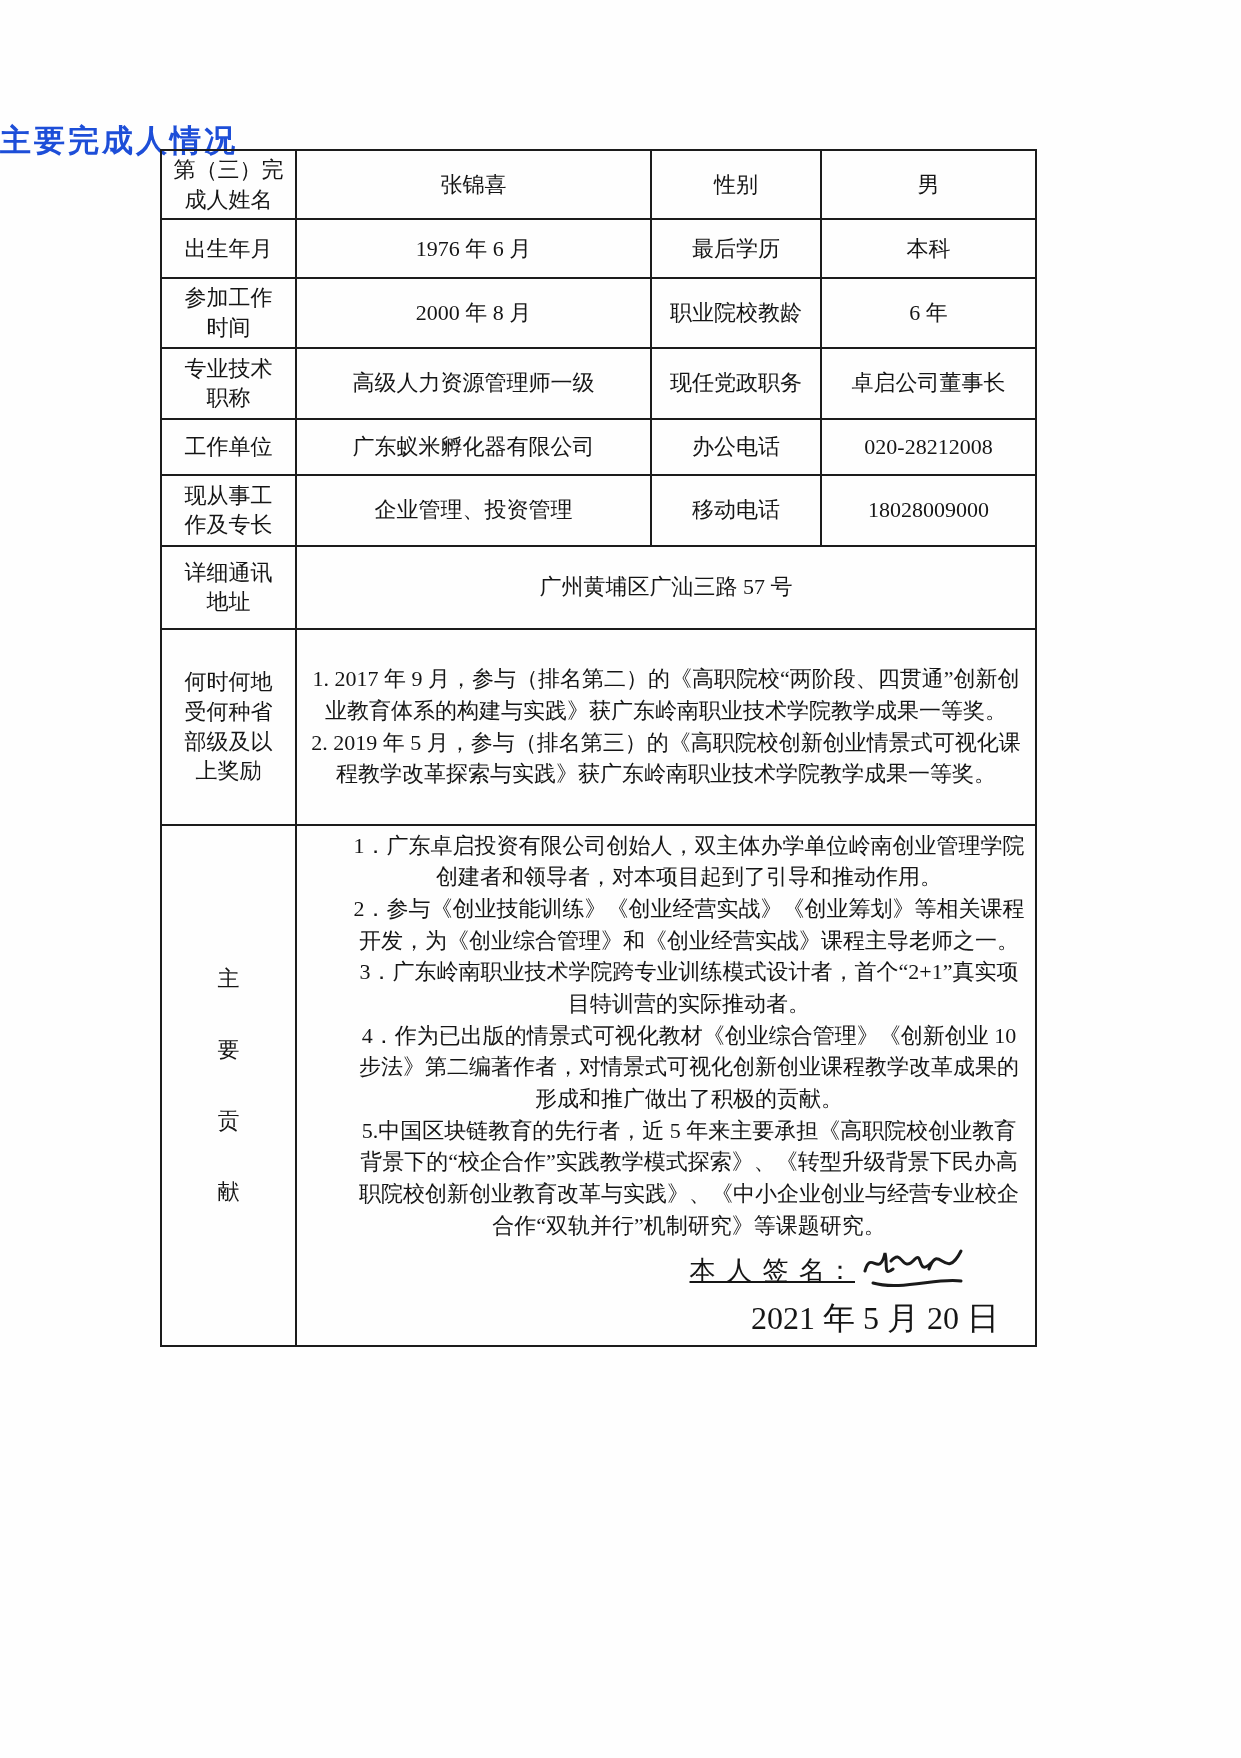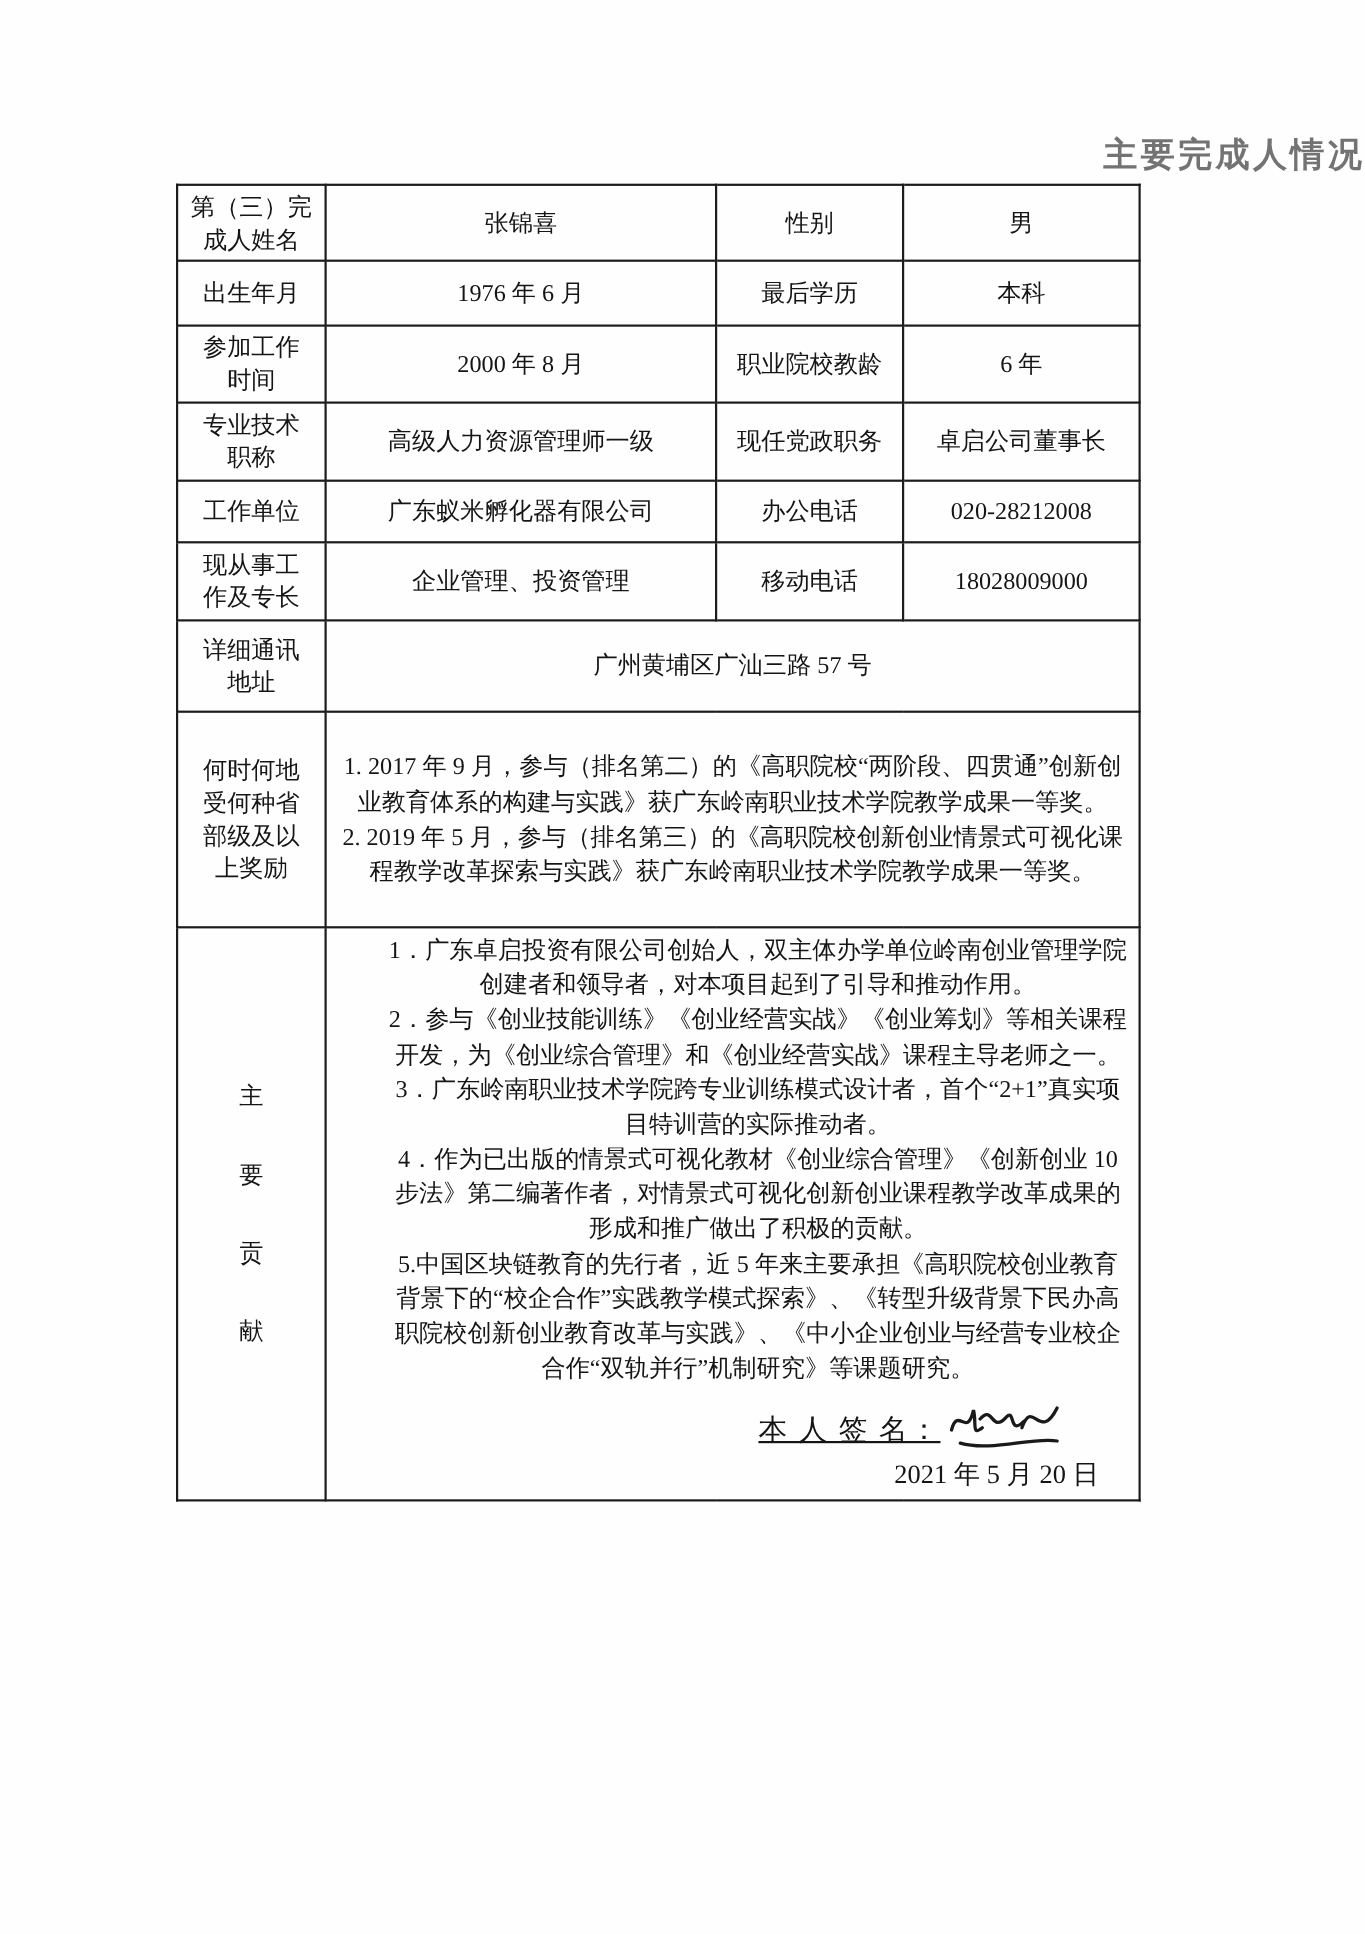--- a/index.html
+++ b/index.html
@@ -7,28 +7,28 @@
     width:1241px; height:1758px;
     background:#ffffff;
     font-family:"Liberation Serif","DejaVu Serif",serif;
     color:#151515;
     -webkit-font-smoothing:antialiased;
   }
   .page { position:relative; width:1241px; height:1758px; background:#fefefe; overflow:hidden; }
 
   .doc-title {
     position:absolute; top:120px; left:0; width:1241px;
-    text-align:right;
+    text-align:left;
     font-family:"Liberation Sans","DejaVu Sans",sans-serif;
     font-weight:bold; font-size:31px; letter-spacing:3px;
-    color:#737373;
+    color:#1d4ed8;
   }
 
   table.main {
-    position:absolute; left:160px; top:167px;
+    position:absolute; left:160px; top:149px;
     width:875px;
     border-collapse:collapse;
     table-layout:fixed;
   }
   table.main td {
     border:2px solid #1c1c1c;
     padding:4px 8px;
     font-size:22px;
     text-align:center;
     vertical-align:middle;
@@ -75,21 +75,21 @@
     justify-content:flex-end;
     align-items:center;
     padding-right:60px;
     text-decoration:underline;
   }
   .sign-label { font-size:26px; letter-spacing:2px; }
   .sign-svg { margin-left:2px; margin-top:-14px; }
   .date-row {
     text-align:right;
     padding-right:28px;
-    font-size:24px;
+    font-size:32px;
     margin-top:2px;
   }
 </style>
 </head>
 <body>
 
 <div class="page">
 
   <div class="doc-title">主要完成人情况</div>
 

